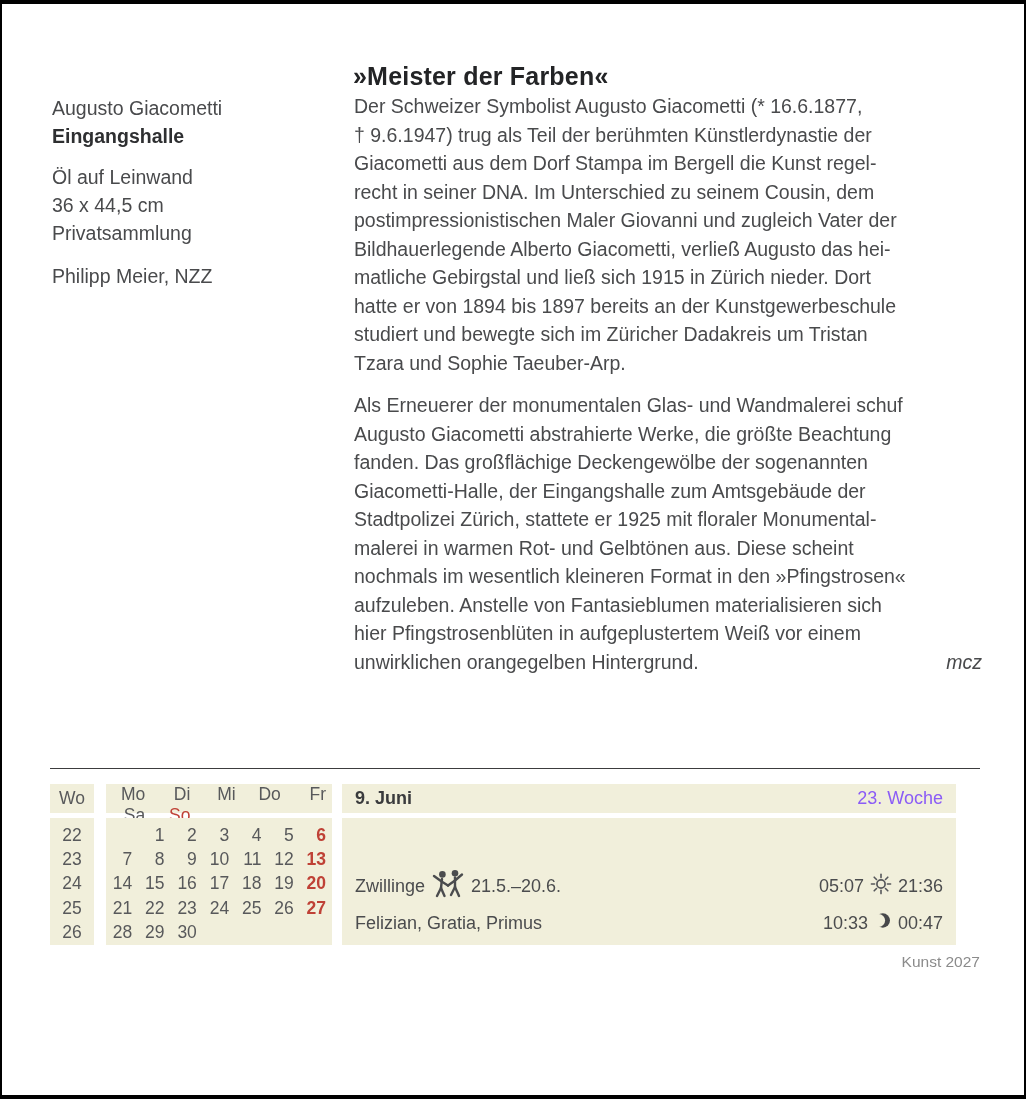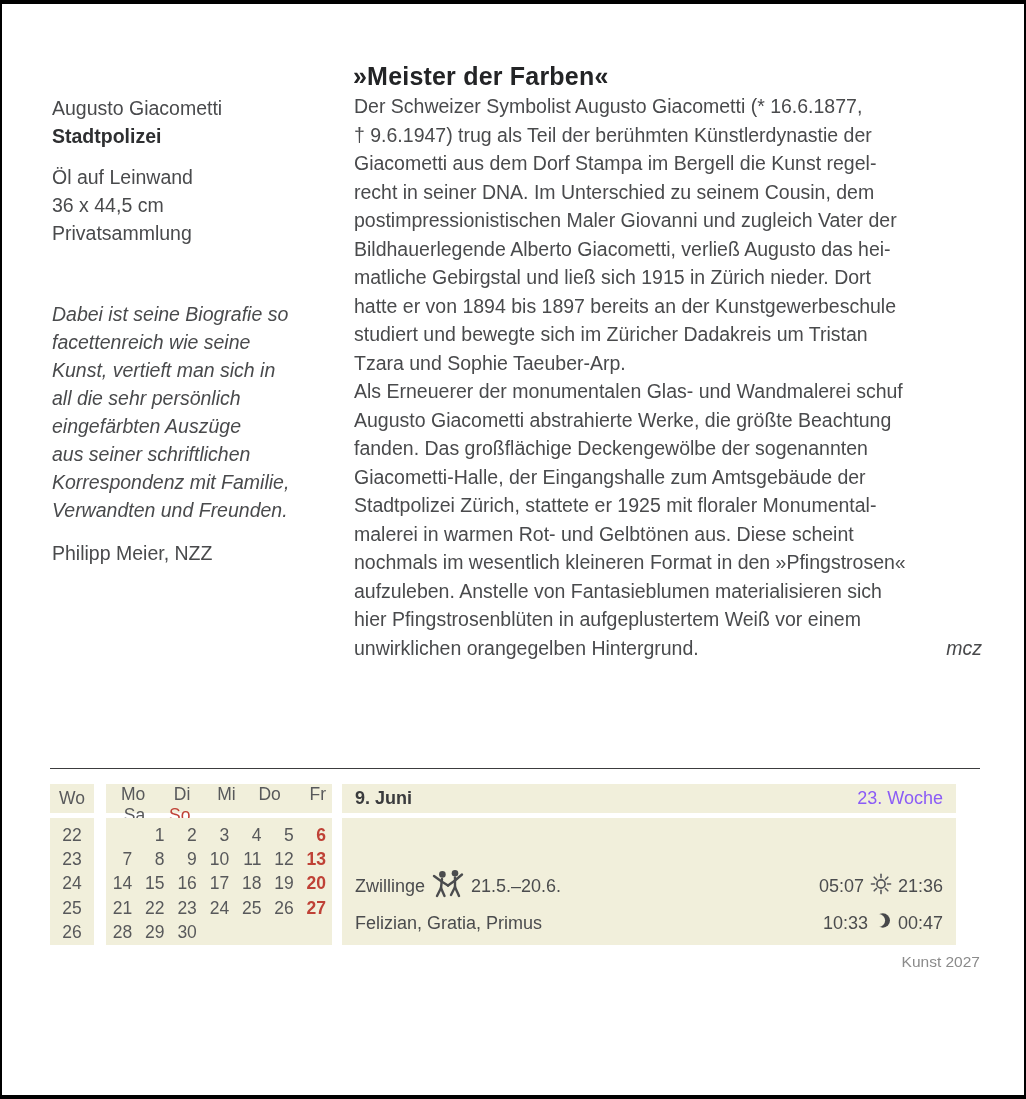--- a/index.html
+++ b/index.html
@@ -27,21 +27,21 @@
   .artist{}
   .artwork-title{font-weight:bold;color:#2e2f31;}
   .quote{margin-top:53px;font-style:italic;white-space:pre-line;}
   .quote-attr{margin-top:15px;}
   
   .right-col{
     position:absolute;left:352px;top:88px;width:628px;
     font-size:19.5px;line-height:28.5px;color:#494a4c;
   }
   .para{white-space:pre-line;}
-  .para2{}
+  .para2{margin-top:14px;}
   .last-line{display:flex;justify-content:space-between;align-items:baseline;gap:20px;}
   .mcz{font-style:italic;}
   
   .divider{position:absolute;left:48px;top:764px;width:930px;height:1px;background:#3c3c3e;}
   
   .mini-cal{
     position:absolute;left:48px;top:780px;width:282px;height:161px;
     display:grid;grid-template-columns:44px 1fr;grid-template-rows:29px 1fr;
     gap:5px 12px;font-size:17.5px;color:#58595b;
   }
@@ -74,35 +74,27 @@
 </head>
 <body>
 
 <div class="page">
 
   <h1 class="headline">»Meister der Farben«</h1>
 
   <div class="left-col">
     <div class="artwork-block">
       <div class="artist">Augusto Giacometti</div>
-      <div class="artwork-title">Stadtpolizei</div>
+      <div class="artwork-title">Eingangshalle</div>
     </div>
     <div class="artwork-block">
       <div>Öl auf Leinwand</div>
       <div>36 x 44,5 cm</div>
       <div>Privatsammlung</div>
     </div>
-    <div class="quote">Dabei ist seine Biografie so
-facettenreich wie seine
-Kunst, vertieft man sich in
-all die sehr persönlich
-eingefärbten Auszüge
-aus seiner schriftlichen
-Korrespondenz mit Familie,
-Verwandten und Freunden.</div>
     <div class="quote-attr">Philipp Meier, NZZ</div>
   </div>
 
   <div class="right-col">
     <div class="para">Der Schweizer Symbolist Augusto Giacometti (* 16.6.1877,
 † 9.6.1947) trug als Teil der berühmten Künstlerdynastie der
 Giacometti aus dem Dorf Stampa im Bergell die Kunst regel-
 recht in seiner DNA. Im Unterschied zu seinem Cousin, dem
 postimpressionistischen Maler Giovanni und zugleich Vater der
 Bildhauerlegende Alberto Giacometti, verließ Augusto das hei-

